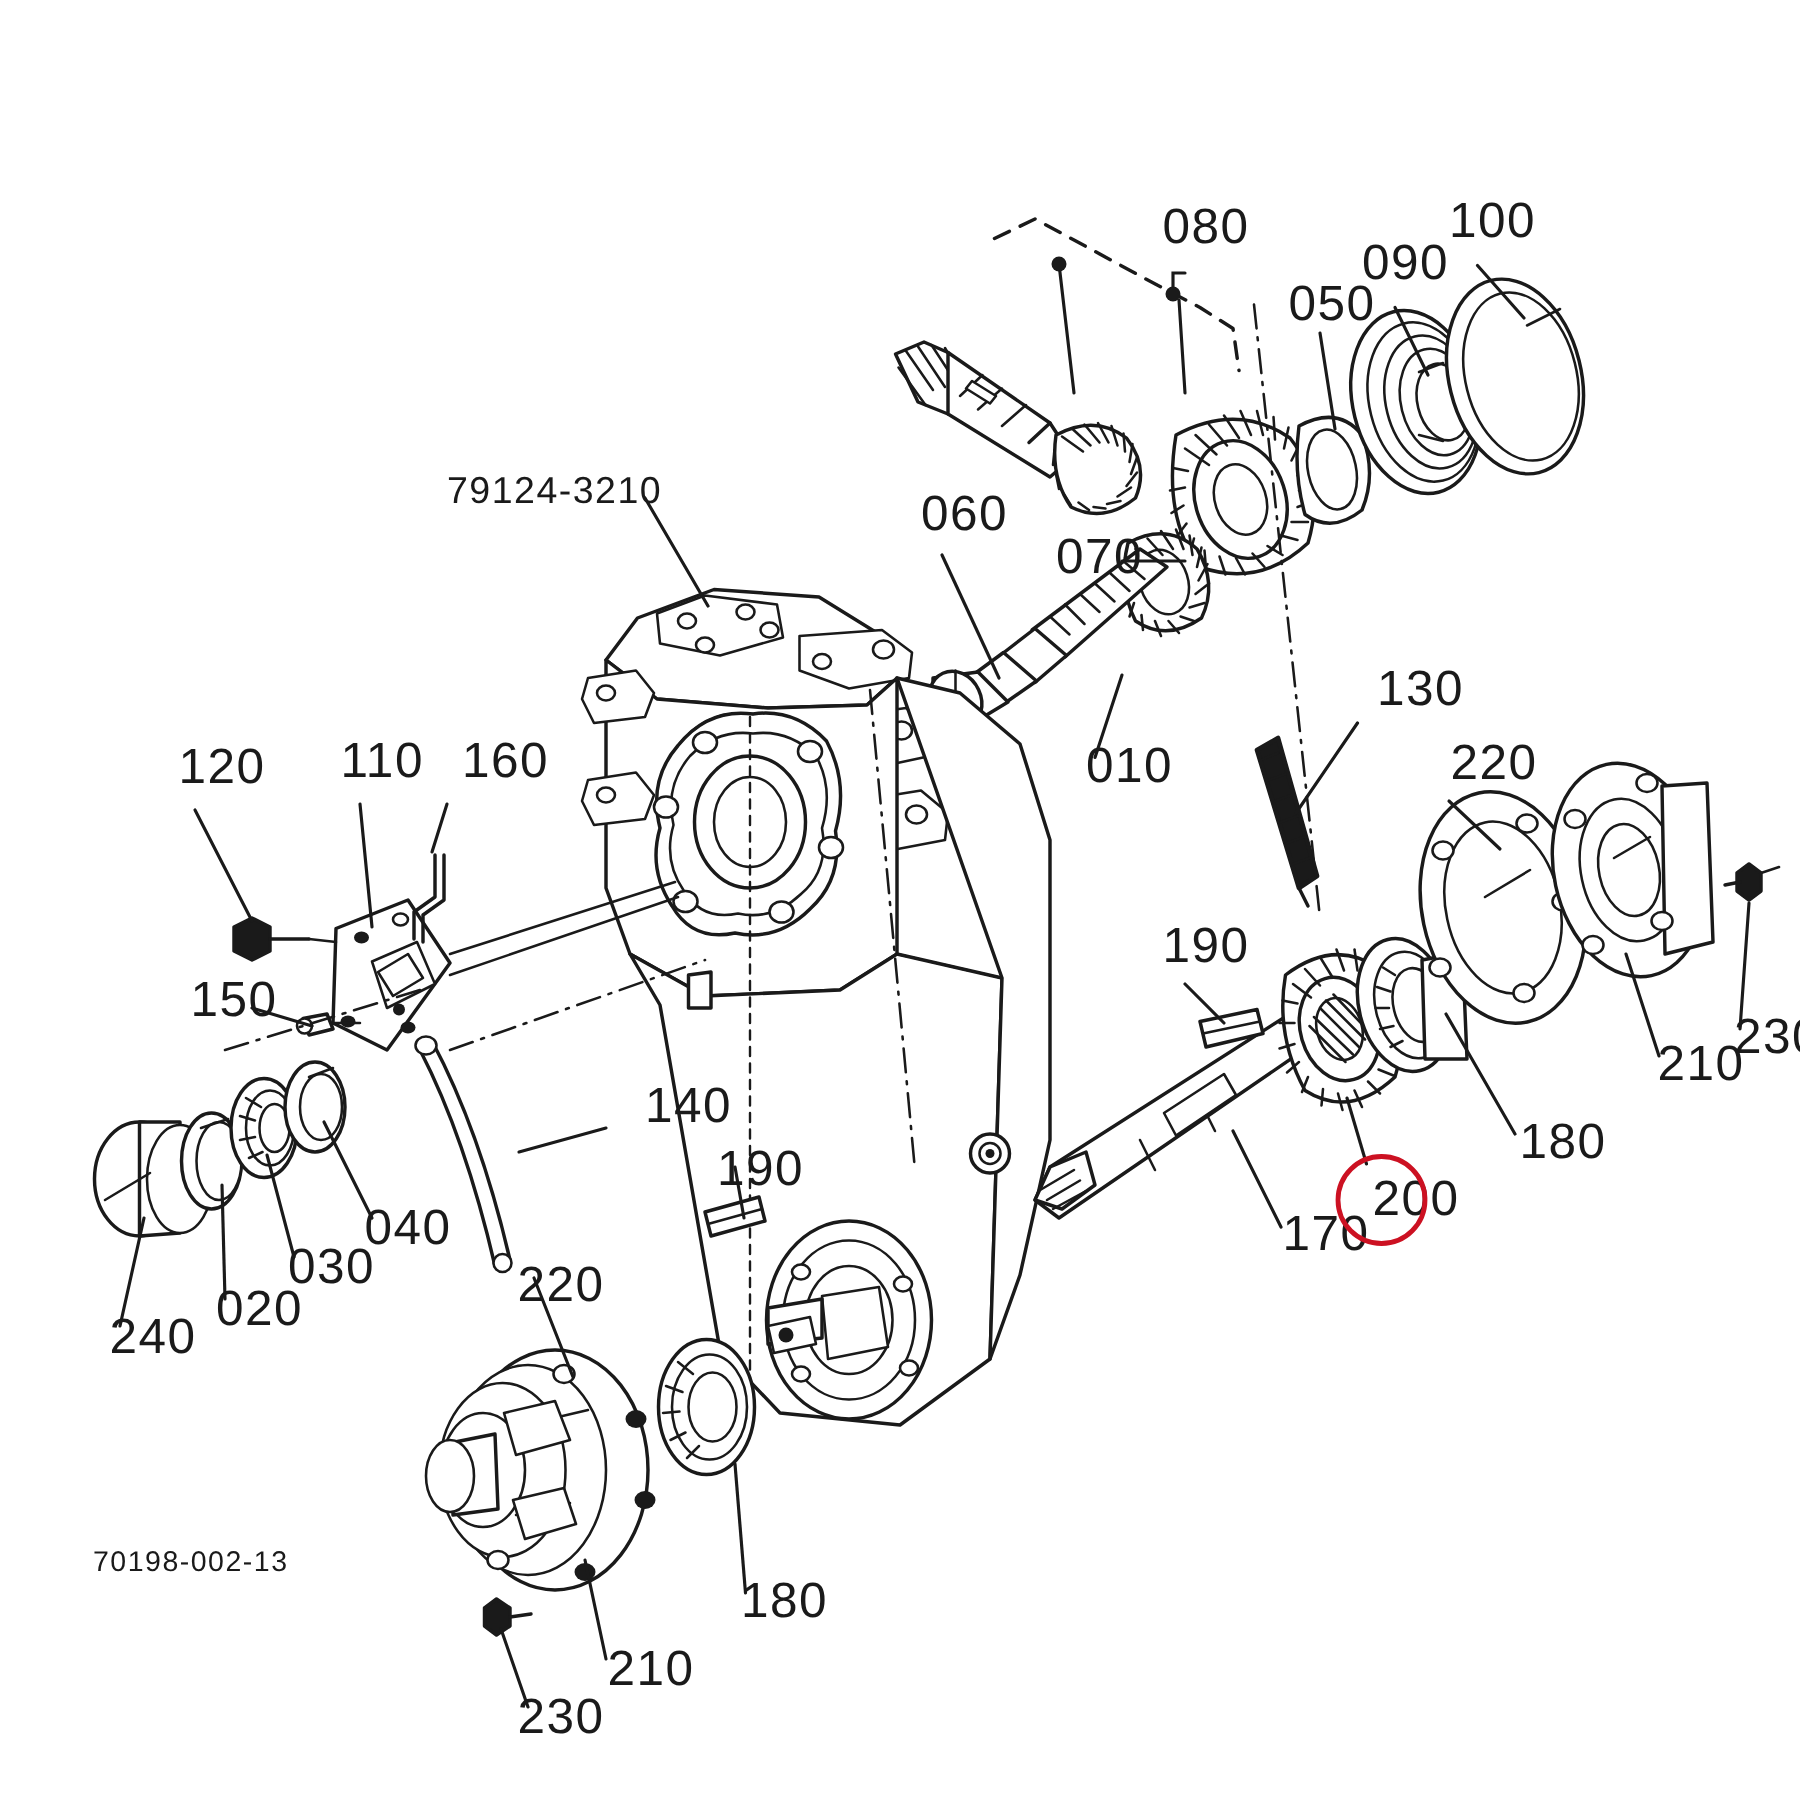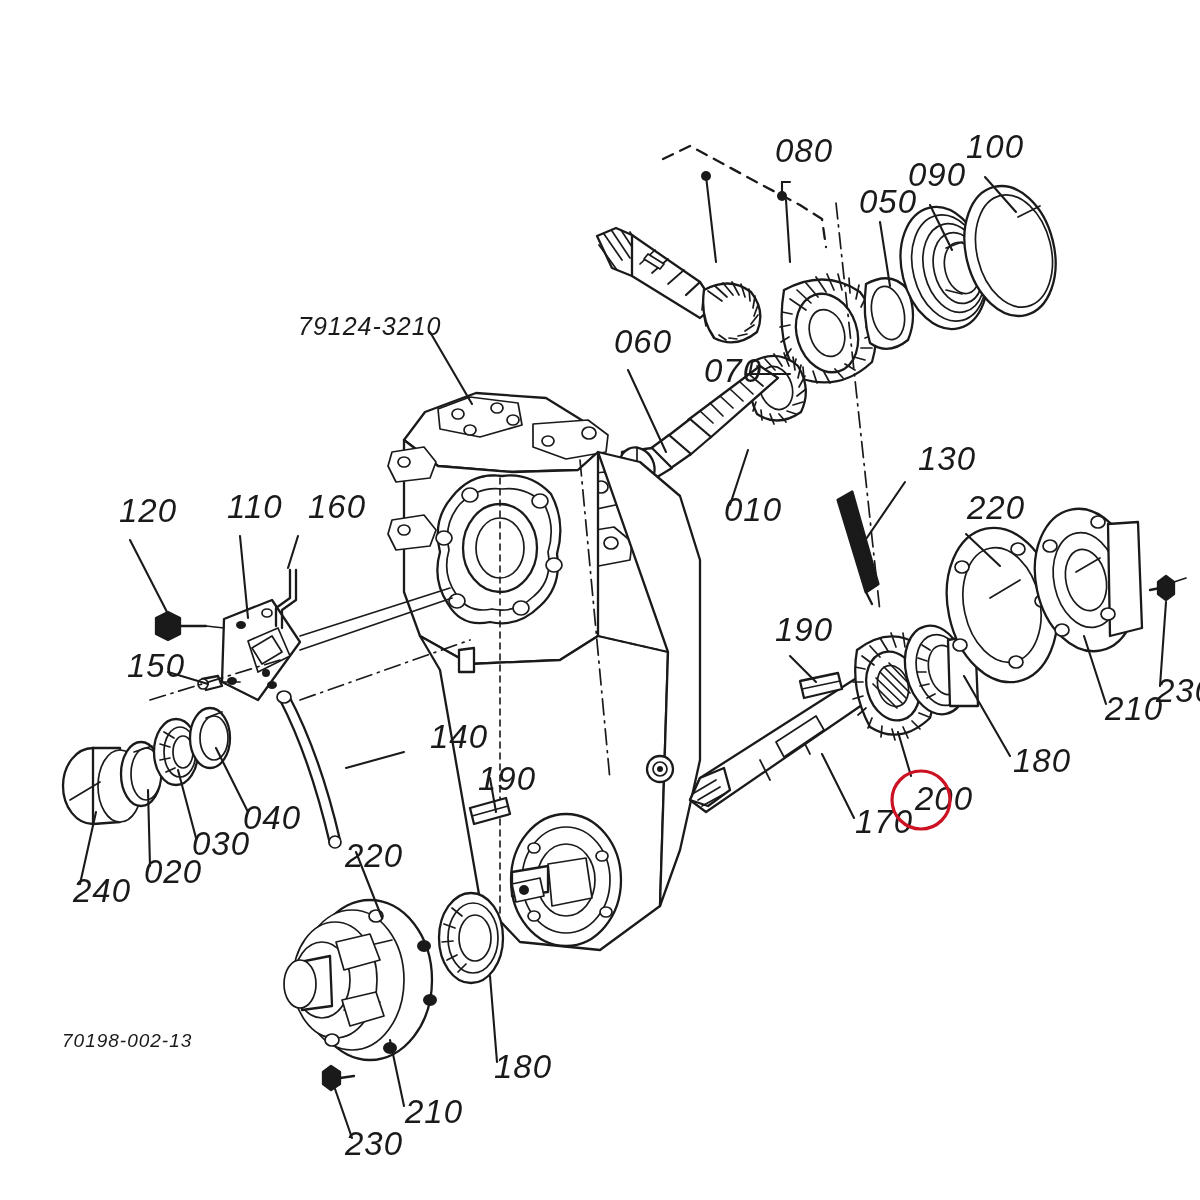--- a/index.html
+++ b/index.html
@@ -1,21 +1,21 @@
 <!DOCTYPE html>
 <html><head>
 <meta charset="utf-8">
 <title>Parts Diagram</title>
 <style>
   html,body{margin:0;padding:0;background:#ffffff;}
   body{
     font-family:"Liberation Sans", sans-serif;
     width:1200px;height:1200px;overflow:hidden;position:relative;
   }
-  #diagram-root{position:relative;width:1200px;height:1049px;background:#fff;font-style:italic;}
+  #diagram-root{position:relative;width:1200px;height:1049px;background:#fff;}
   svg#diagram-svg{position:absolute;top:0;left:0;width:1200px;height:1200px;display:block;}
   .callout-text{
     font-family:"Liberation Sans", sans-serif;
     font-weight:400;
     fill:#1a1a1a;
     letter-spacing:1px;
   }
   .ln{stroke:#1a1a1a;fill:none;stroke-linecap:round;stroke-linejoin:round;}
   .leader{stroke:#1a1a1a;stroke-width:2.1;fill:none;stroke-linecap:round;}
   .thin{stroke-width:1.7;}

